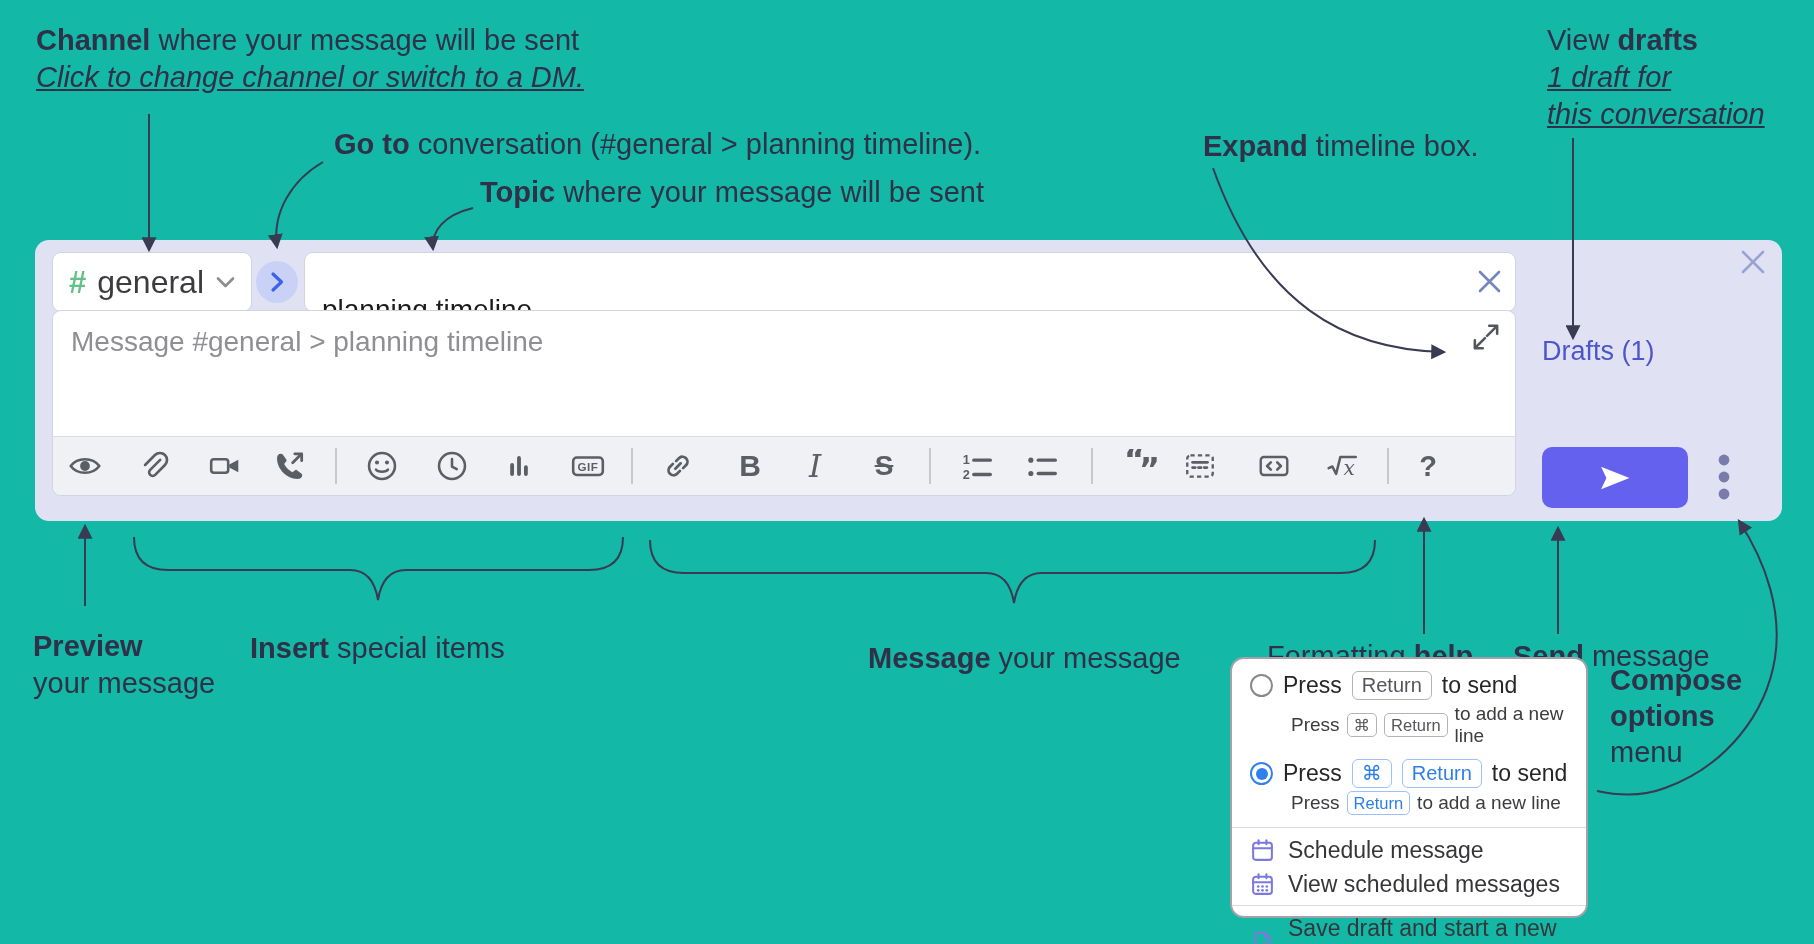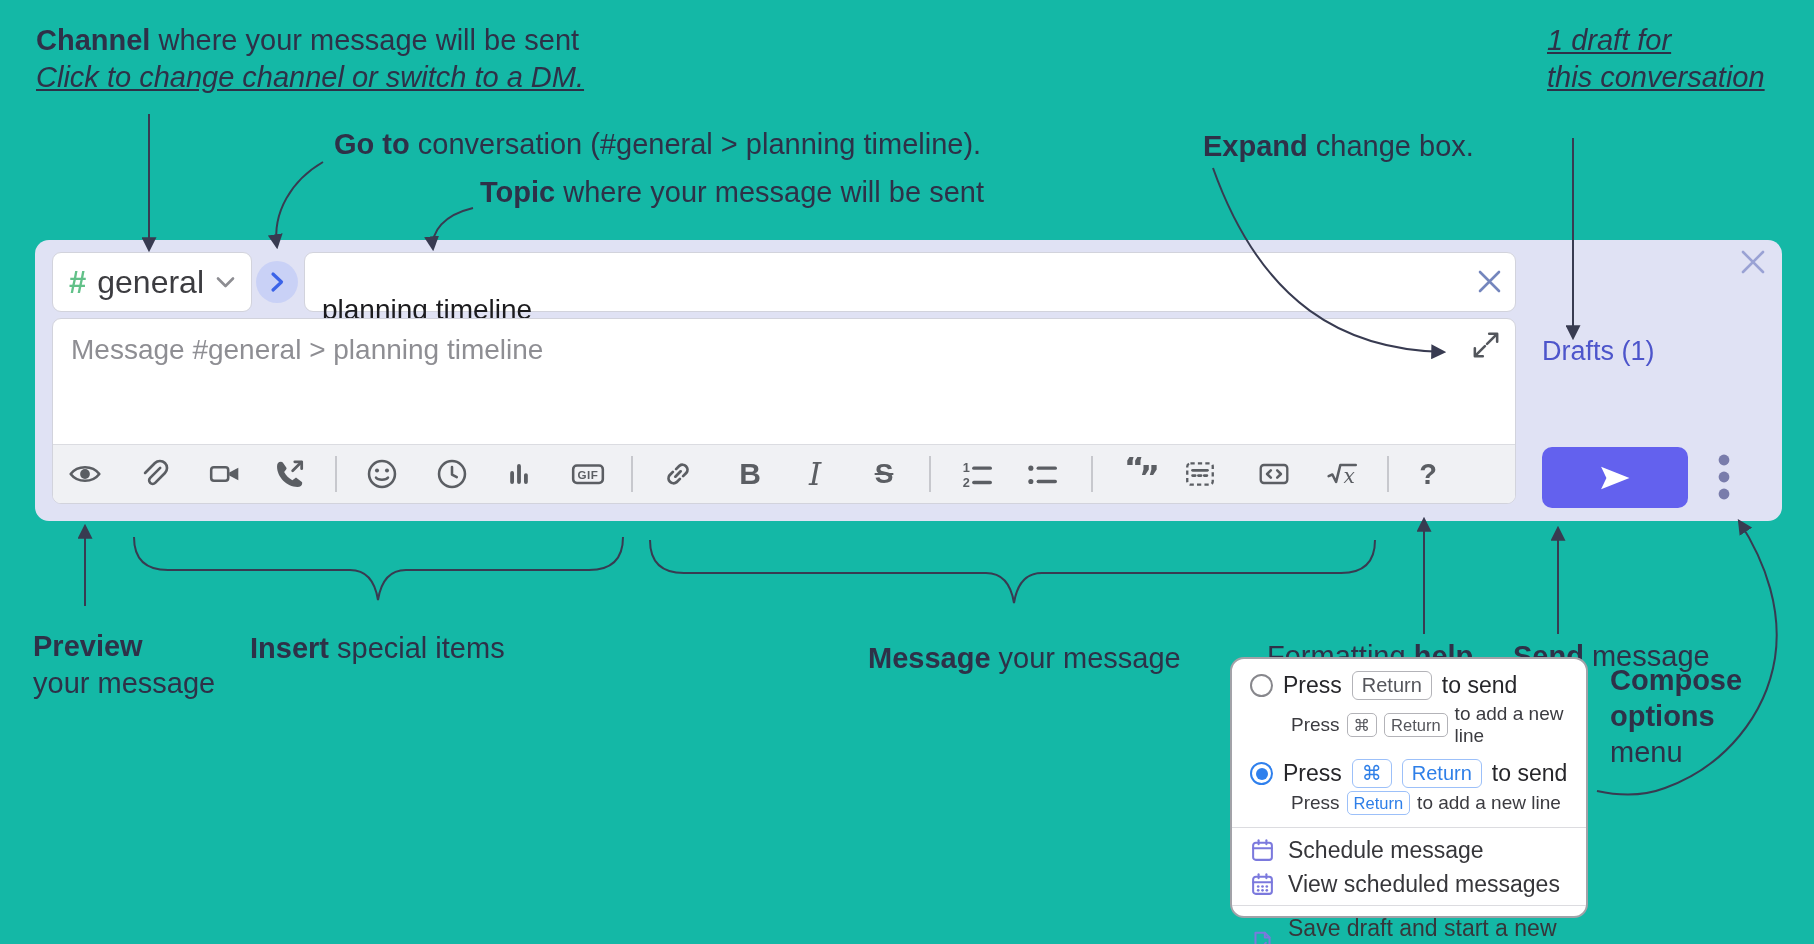--- a/index.html
+++ b/index.html
@@ -16,21 +16,21 @@
   #channel-btn{left:17px;top:12px;width:200px;height:60px;display:flex;align-items:center;padding:0 16px;gap:11px;cursor:pointer;}
   #channel-hash{color:#62c189;font-size:31px;font-weight:700;line-height:1;}
   #channel-name{color:#3c3c40;font-size:32px;}
   #goto-btn{position:absolute;left:221px;top:21px;width:42px;height:42px;border-radius:50%;
             background:#c9d1f6;display:flex;align-items:center;justify-content:center;cursor:pointer;}
   #topic-wrap{left:269px;top:12px;width:1212px;height:60px;}
   #topic-input{position:absolute;left:0;top:0;width:100%;height:100%;border:none;outline:none;background:transparent;
                font:28px "Liberation Sans","DejaVu Sans",sans-serif;color:#1b1b1e;padding:0 56px 0 17px;box-sizing:border-box;margin-top:28px;}
   #topic-clear{position:absolute;right:12px;top:15px;cursor:pointer;}
   #compose-close{position:absolute;left:1703px;top:7px;cursor:pointer;}
-  #msg-box{left:17px;top:78px;width:1464px;height:186px;}
+  #msg-box{left:17px;top:70px;width:1464px;height:186px;}
   #msg-input{position:absolute;left:0;top:0;width:100%;height:126px;border:none;outline:none;resize:none;background:transparent;
              font:28px "Liberation Sans","DejaVu Sans",sans-serif;color:#1b1b1e;padding:15px 60px 0 18px;box-sizing:border-box;}
   #msg-input::placeholder{color:#8e8e93;opacity:1;}
   #expand-btn{position:absolute;right:12px;top:9px;cursor:pointer;color:#53565c;}
   #toolbar{position:absolute;left:0;bottom:0;width:100%;height:58px;background:#f0f1f4;
            border-top:1px solid #dbdce1;border-radius:0 0 8px 8px;}
   .tbi{position:absolute;top:7px;width:44px;height:44px;display:flex;align-items:center;justify-content:center;
        color:#5b5e63;cursor:pointer;}
   .tbdiv{position:absolute;top:11px;width:2px;height:36px;background:#c7c8cd;}
   .glyph{font-size:30px;color:#5b5e63;line-height:1;}
@@ -64,23 +64,24 @@
     <div><b>Channel</b><span> where your message will be sent</span></div>
     <div class="it">Click to change channel or switch to a DM.</div>
   </div>
   <div class="ann" style="left:334px;top:126px;">
     <b>Go to</b><span> conversation (#general &gt; planning timeline).</span>
   </div>
   <div class="ann" style="left:480px;top:174px;">
     <b>Topic</b><span> where your message will be sent</span>
   </div>
   <div class="ann" style="left:1203px;top:128px;">
-    <b>Expand</b><span> change box.</span>
+    <b>Expand</b><span> timeline box.</span>
   </div>
   <div class="ann" style="left:1547px;top:22px;">
+    <div><span>View </span><b>drafts</b></div>
     <div class="it">1 draft for</div>
     <div class="it">this conversation</div>
   </div>
   <div class="ann" style="left:250px;top:630px;">
     <b>Insert</b><span> special items</span>
   </div>
   <div class="ann" style="left:33px;top:628px;">
     <div><b>Preview</b></div>
     <div>your message</div>
   </div>

